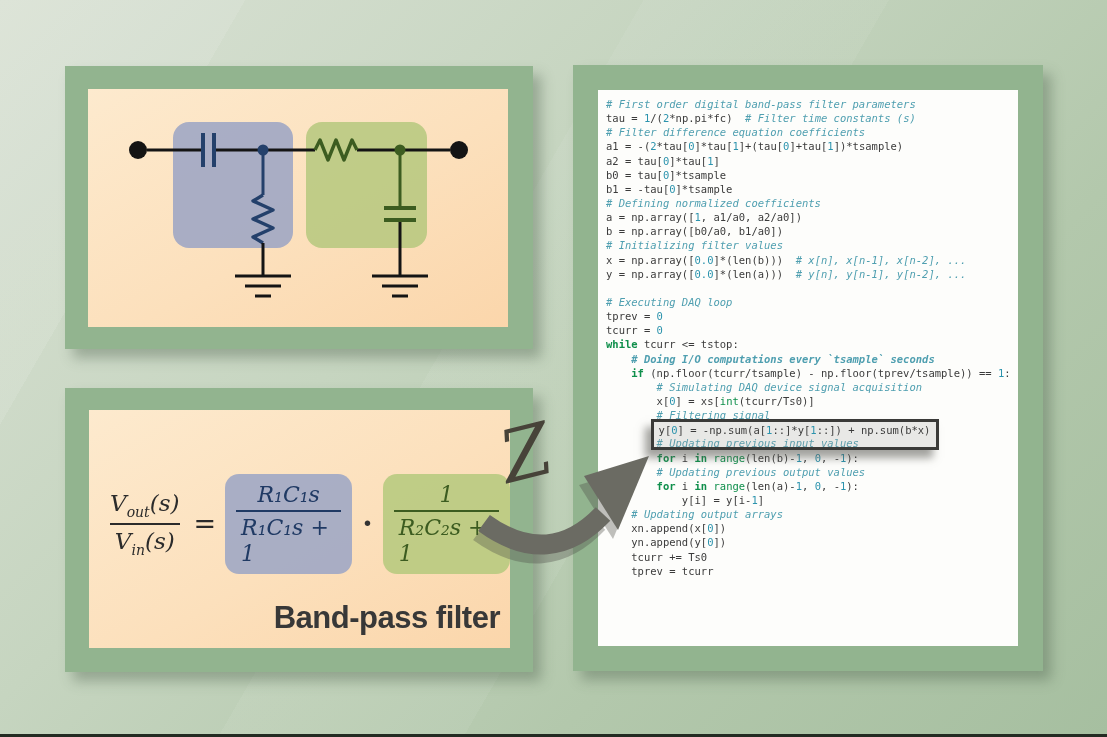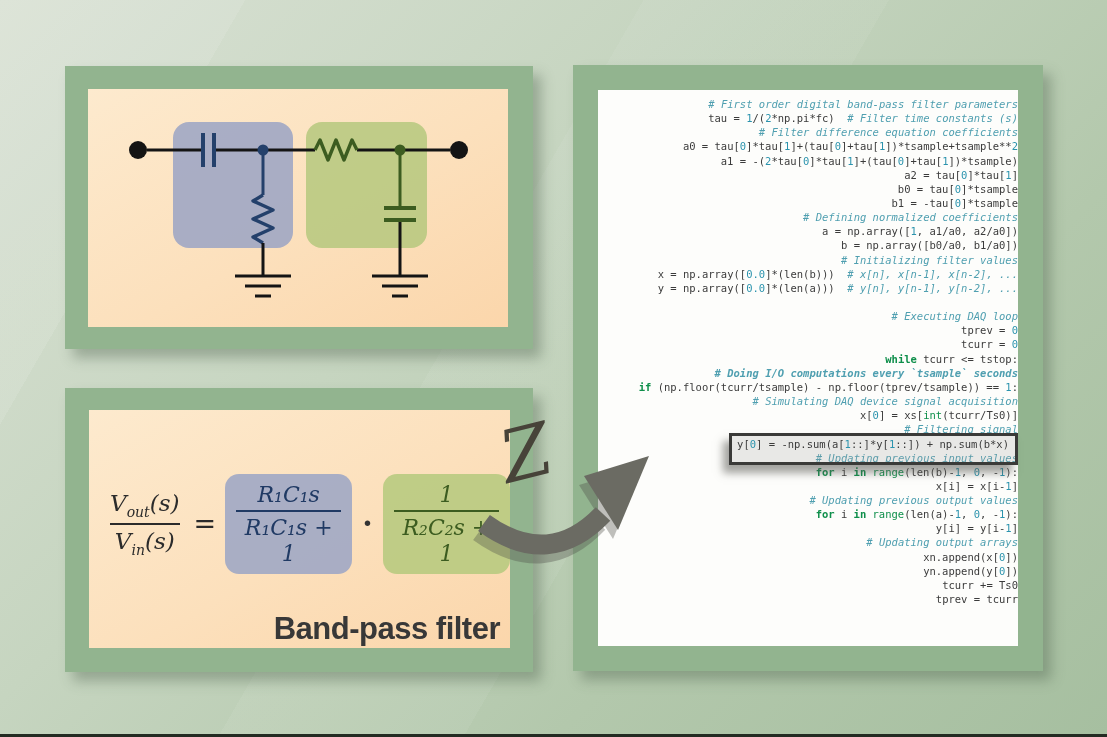--- a/index.html
+++ b/index.html
@@ -14,43 +14,43 @@
 
   .panel{position:absolute; background:var(--panel-green,#92b48f); box-shadow:8px 9px 12px rgba(70,92,70,.38); z-index:1;}
   .panel-inner{position:absolute; background:linear-gradient(150deg,#fdeace 0%, #fce0bc 55%, #fbd6ab 100%);}
 
   
   #circuit-panel{left:65px; top:66px; width:468px; height:283px;}
   #circuit-panel .panel-inner{inset:23px 25px 22px 23px;}
   #circuit-svg{position:absolute; inset:0; width:100%; height:100%;}
 
   
-  #formula-panel{left:65px; top:388px; width:468px; height:284px;text-align:center;}
+  #formula-panel{left:65px; top:388px; width:468px; height:284px;}
   #formula-panel .panel-inner{inset:22px 23px 24px 24px;}
   .formula-row{position:absolute; left:16px; top:64px; display:flex; align-items:center; gap:9px;
     font-family:"DejaVu Serif", serif; color:#2b2b2b;}
   .frac{display:inline-flex; flex-direction:column; align-items:center; font-style:italic;}
   .frac .num{padding:0 5px 3px;}
   .frac .den{border-top:2px solid currentColor; padding:3px 5px 0;}
   .lhs{font-size:23px;}
   .lhs sub{font-size:14px; font-style:italic;}
   .eq{font-size:27px; font-family:"DejaVu Serif", serif;}
   .stage-box{border-radius:14px; padding:8px 11px; font-size:22px; line-height:1.15;}
   .hp-box{background:var(--hp-fill,rgba(157,166,197,.88)); color:var(--hp-text,#203a64);}
   .lp-box{background:var(--lp-fill,rgba(182,201,126,.88)); color:var(--lp-text,#3c5c20);}
   .mul-dot{font-size:30px; font-weight:bold; color:#333; margin:0 1px;}
-  .caption{position:absolute; right:10px; top:201px; font-weight:700; font-size:31px; color:#383838; letter-spacing:-.5px;}
+  .caption{position:absolute; right:10px; top:190px; font-weight:700; font-size:31px; color:#383838; letter-spacing:-.5px;}
 
   
   .z-symbol{position:absolute; left:501px; top:417px; z-index:5; font-family:"DejaVu Serif", serif;
     font-style:italic; font-size:72px; color:#474339; transform:rotate(-14deg); line-height:1;}
   #arrow-svg{position:absolute; left:468px; top:428px; width:205px; height:148px; z-index:6; overflow:visible;}
 
   
-  #code-panel{left:573px; top:65px; width:470px; height:606px;text-align:right;}
+  #code-panel{left:573px; top:65px; width:470px; height:606px;}
   #code-panel .panel-inner{inset:25px; background:#fdfdfb;}
   #code-block{position:absolute; inset:0; padding:7px 0 0 8px;
     font-family:"DejaVu Sans Mono", monospace; font-size:10.5px; line-height:14.15px; color:var(--code-text,#3b3b3b);}
   .code-line{white-space:pre; height:14.15px;}
   .tok-t{color:var(--code-text,#3b3b3b);}
   .tok-c{color:var(--comment,#4f9fb0); font-style:italic;}
   .tok-k{color:var(--keyword,#0f8f4b); font-weight:bold;}
   .tok-b{color:var(--keyword,#0f8f4b);}
   .tok-n{color:var(--number,#2b93ad);}
   .hl-box{display:inline-block; position:relative; z-index:3; border:3px solid var(--hl-border,#3a3a38);
@@ -128,21 +128,20 @@
     <path d="M 16 95 C 60 127, 100 123, 135 86" stroke="#6b6b63" stroke-width="20" fill="none"></path>
     <polygon points="181,28 116,48 150,102" fill="#6b6b63"></polygon>
   </svg>
 
   <div class="panel" id="code-panel">
     <div class="panel-inner">
       <div id="code-block">
           <div class="code-line"><span class="tok-c"># First order digital band-pass filter parameters</span></div>
           <div class="code-line"><span class="tok-t">tau = </span><span class="tok-n">1</span><span class="tok-t">/(</span><span class="tok-n">2</span><span class="tok-t">*np.pi*fc)  </span><span class="tok-c"># Filter time constants (s)</span></div>
           <div class="code-line"><span class="tok-c"># Filter difference equation coefficients</span></div>
-          <div class="code-line"><span class="tok-t">a0 = tau[</span><span class="tok-n">0</span><span class="tok-t">]*tau[</span><span class="tok-n">1</span><span class="tok-t">]+(tau[</span><span class="tok-n">0</span><span class="tok-t">]+tau[</span><span class="tok-n">1</span><span class="tok-t">])*tsample+tsample**</span><span class="tok-n">2</span></div>
           <div class="code-line"><span class="tok-t">a1 = -(</span><span class="tok-n">2</span><span class="tok-t">*tau[</span><span class="tok-n">0</span><span class="tok-t">]*tau[</span><span class="tok-n">1</span><span class="tok-t">]+(tau[</span><span class="tok-n">0</span><span class="tok-t">]+tau[</span><span class="tok-n">1</span><span class="tok-t">])*tsample)</span></div>
           <div class="code-line"><span class="tok-t">a2 = tau[</span><span class="tok-n">0</span><span class="tok-t">]*tau[</span><span class="tok-n">1</span><span class="tok-t">]</span></div>
           <div class="code-line"><span class="tok-t">b0 = tau[</span><span class="tok-n">0</span><span class="tok-t">]*tsample</span></div>
           <div class="code-line"><span class="tok-t">b1 = -tau[</span><span class="tok-n">0</span><span class="tok-t">]*tsample</span></div>
           <div class="code-line"><span class="tok-c"># Defining normalized coefficients</span></div>
           <div class="code-line"><span class="tok-t">a = np.array([</span><span class="tok-n">1</span><span class="tok-t">, a1/a0, a2/a0])</span></div>
           <div class="code-line"><span class="tok-t">b = np.array([b0/a0, b1/a0])</span></div>
           <div class="code-line"><span class="tok-c"># Initializing filter values</span></div>
           <div class="code-line"><span class="tok-t">x = np.array([</span><span class="tok-n">0.0</span><span class="tok-t">]*(len(b)))  </span><span class="tok-c"># x[n], x[n-1], x[n-2], ...</span></div>
           <div class="code-line"><span class="tok-t">y = np.array([</span><span class="tok-n">0.0</span><span class="tok-t">]*(len(a)))  </span><span class="tok-c"># y[n], y[n-1], y[n-2], ...</span></div>
@@ -152,21 +151,20 @@
           <div class="code-line"><span class="tok-t">tcurr = </span><span class="tok-n">0</span></div>
           <div class="code-line"><span class="tok-k">while</span><span class="tok-t"> tcurr &lt;= tstop:</span></div>
           <div class="code-line" style="padding-left: 4ch; font-weight: bold;"><span class="tok-c"># Doing I/O computations every `tsample` seconds</span></div>
           <div class="code-line" style="padding-left: 4ch;"><span class="tok-k">if</span><span class="tok-t"> (np.floor(tcurr/tsample) - np.floor(tprev/tsample)) == </span><span class="tok-n">1</span><span class="tok-t">:</span></div>
           <div class="code-line" style="padding-left: 8ch;"><span class="tok-c"># Simulating DAQ device signal acquisition</span></div>
           <div class="code-line" style="padding-left: 8ch;"><span class="tok-t">x[</span><span class="tok-n">0</span><span class="tok-t">] = xs[</span><span class="tok-b">int</span><span class="tok-t">(tcurr/Ts0)]</span></div>
           <div class="code-line" style="padding-left: 8ch;"><span class="tok-c"># Filtering signal</span></div>
           <div class="code-line" style="padding-left: 8ch;"><span class="hl-box"><span class="tok-t">y[</span><span class="tok-n">0</span><span class="tok-t">] = -np.sum(a[</span><span class="tok-n">1</span><span class="tok-t">::]*y[</span><span class="tok-n">1</span><span class="tok-t">::]) + np.sum(b*x)</span></span></div>
           <div class="code-line" style="padding-left: 8ch;"><span class="tok-c"># Updating previous input values</span></div>
           <div class="code-line" style="padding-left: 8ch;"><span class="tok-k">for</span><span class="tok-t"> i </span><span class="tok-k">in</span><span class="tok-t"> </span><span class="tok-b">range</span><span class="tok-t">(len(b)-</span><span class="tok-n">1</span><span class="tok-t">, </span><span class="tok-n">0</span><span class="tok-t">, -</span><span class="tok-n">1</span><span class="tok-t">):</span></div>
-          <div class="code-line" style="padding-left: 12ch;"><span class="tok-t">x[i] = x[i-</span><span class="tok-n">1</span><span class="tok-t">]</span></div>
           <div class="code-line" style="padding-left: 8ch;"><span class="tok-c"># Updating previous output values</span></div>
           <div class="code-line" style="padding-left: 8ch;"><span class="tok-k">for</span><span class="tok-t"> i </span><span class="tok-k">in</span><span class="tok-t"> </span><span class="tok-b">range</span><span class="tok-t">(len(a)-</span><span class="tok-n">1</span><span class="tok-t">, </span><span class="tok-n">0</span><span class="tok-t">, -</span><span class="tok-n">1</span><span class="tok-t">):</span></div>
           <div class="code-line" style="padding-left: 12ch;"><span class="tok-t">y[i] = y[i-</span><span class="tok-n">1</span><span class="tok-t">]</span></div>
           <div class="code-line" style="padding-left: 4ch;"><span class="tok-c"># Updating output arrays</span></div>
           <div class="code-line" style="padding-left: 4ch;"><span class="tok-t">xn.append(x[</span><span class="tok-n">0</span><span class="tok-t">])</span></div>
           <div class="code-line" style="padding-left: 4ch;"><span class="tok-t">yn.append(y[</span><span class="tok-n">0</span><span class="tok-t">])</span></div>
           <div class="code-line" style="padding-left: 4ch;"><span class="tok-t">tcurr += Ts0</span></div>
           <div class="code-line" style="padding-left: 4ch;"><span class="tok-t">tprev = tcurr</span></div>
         </div>
     </div>

